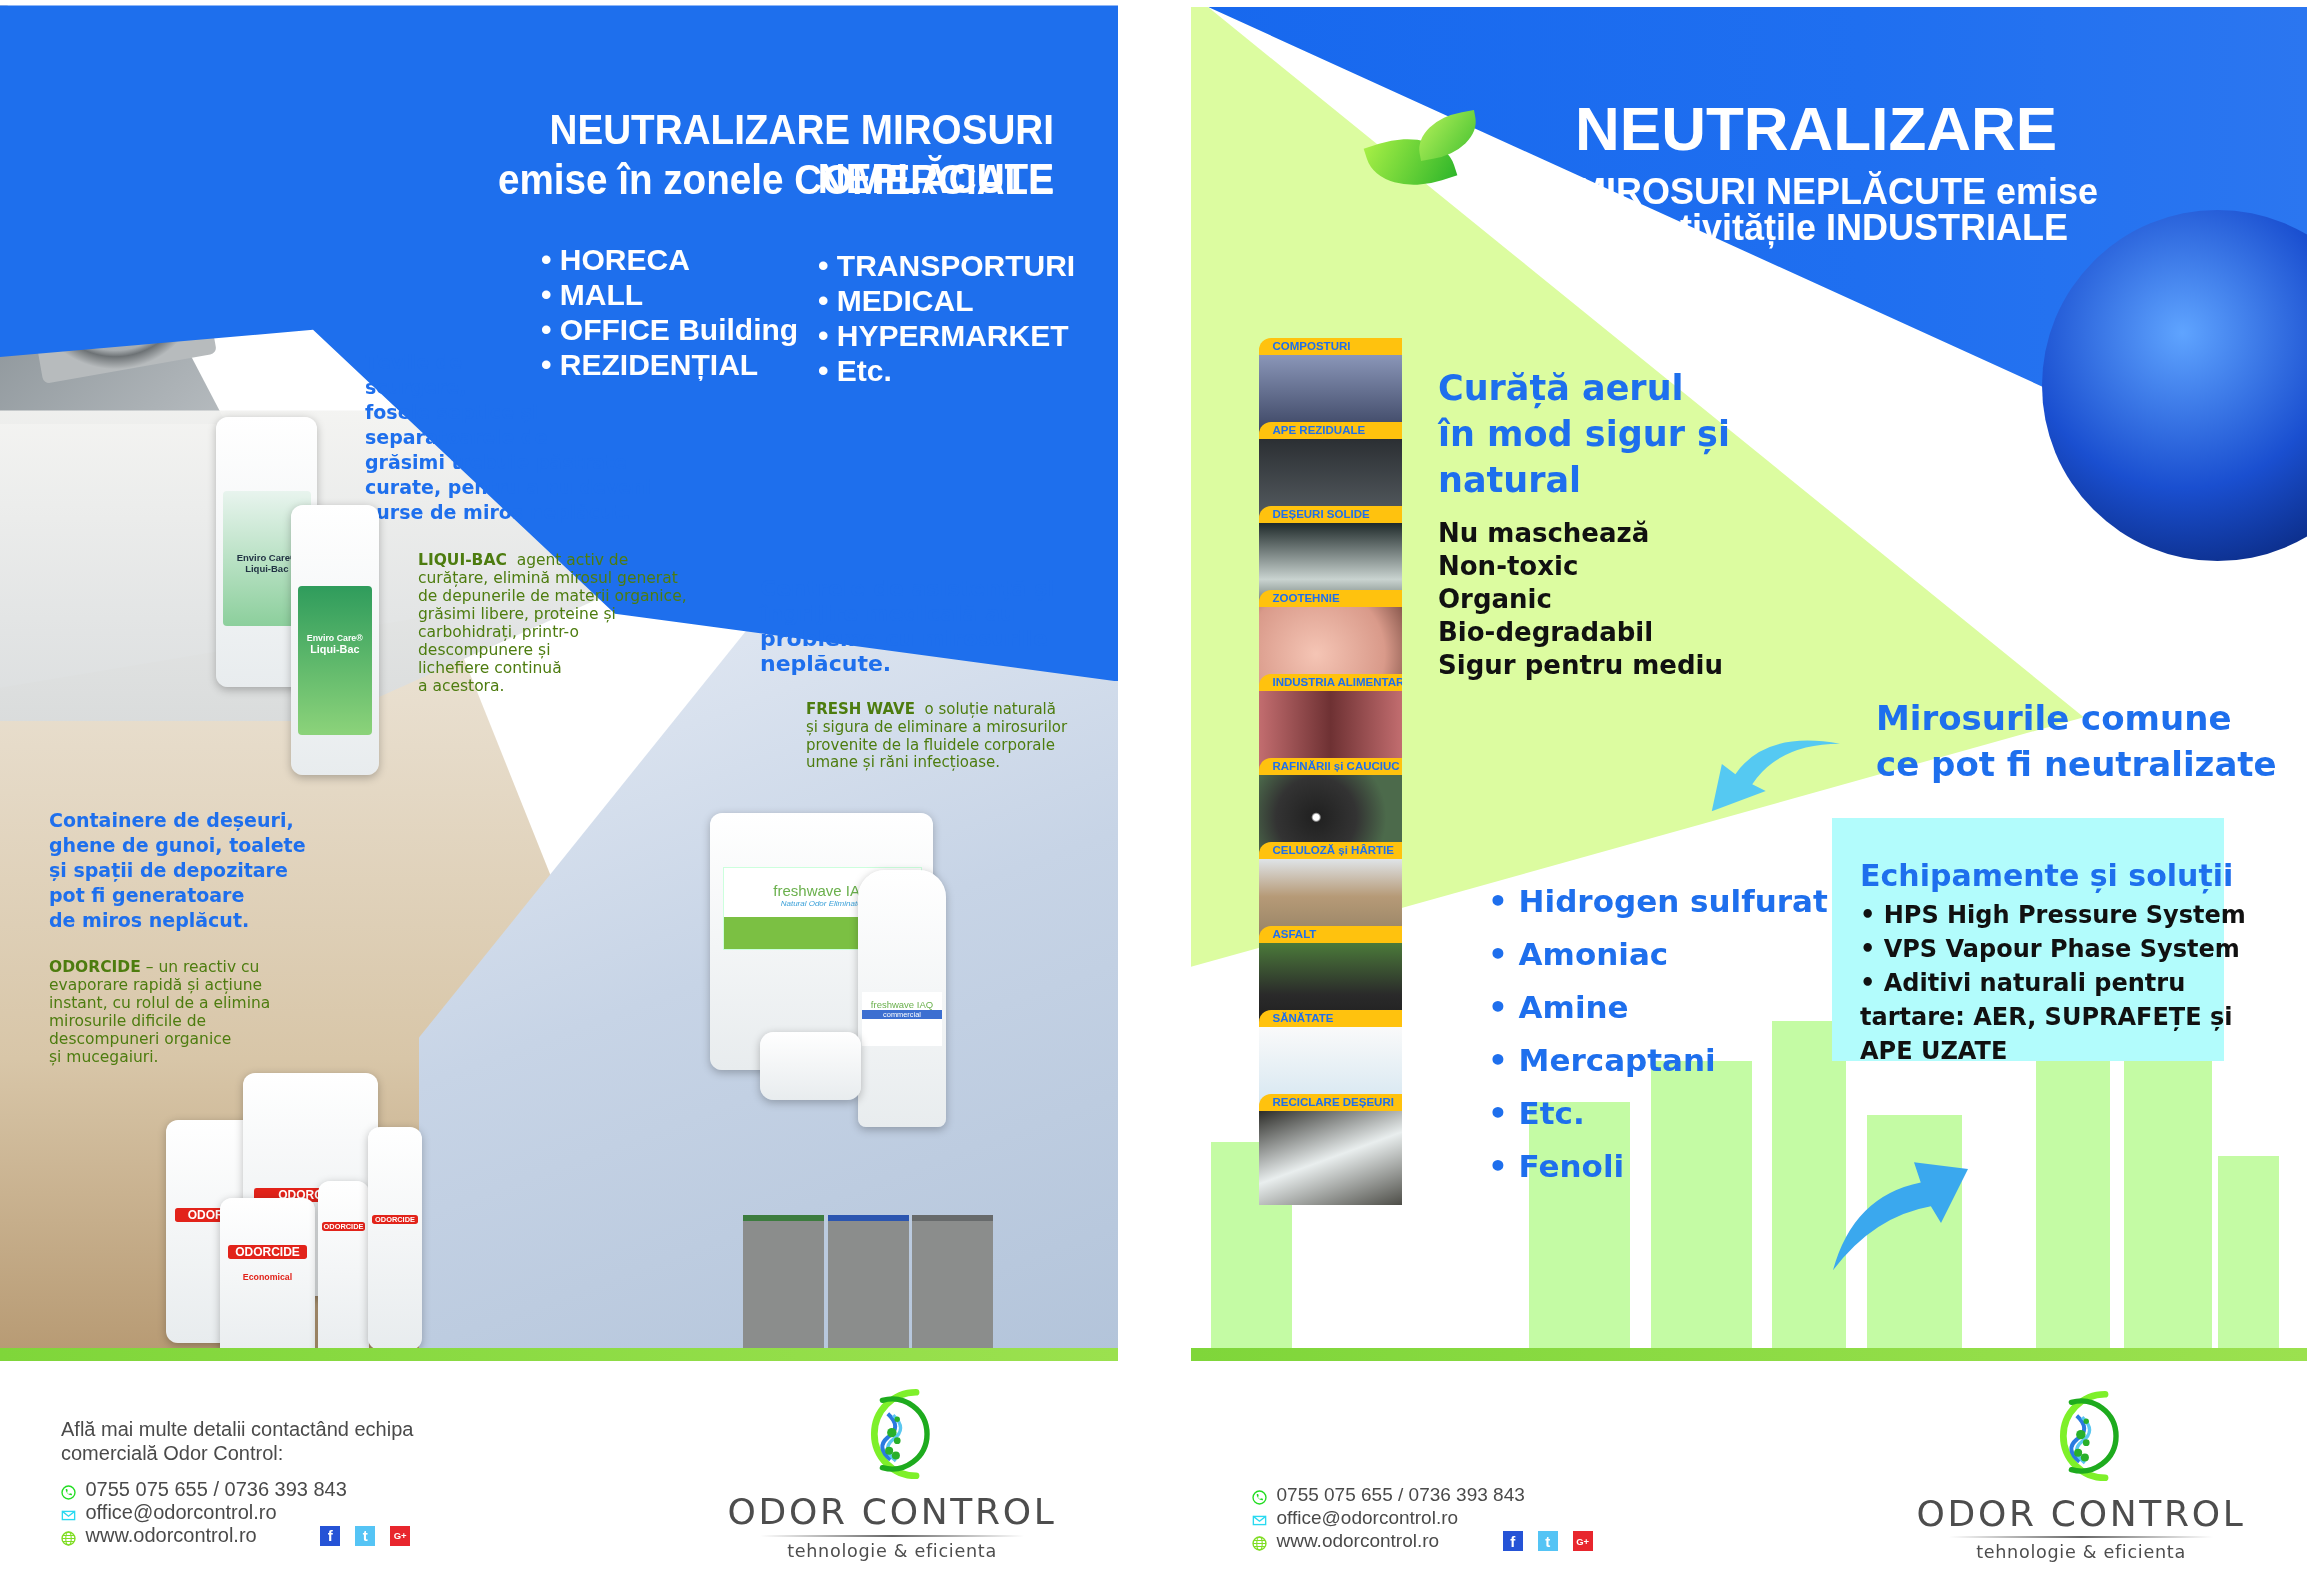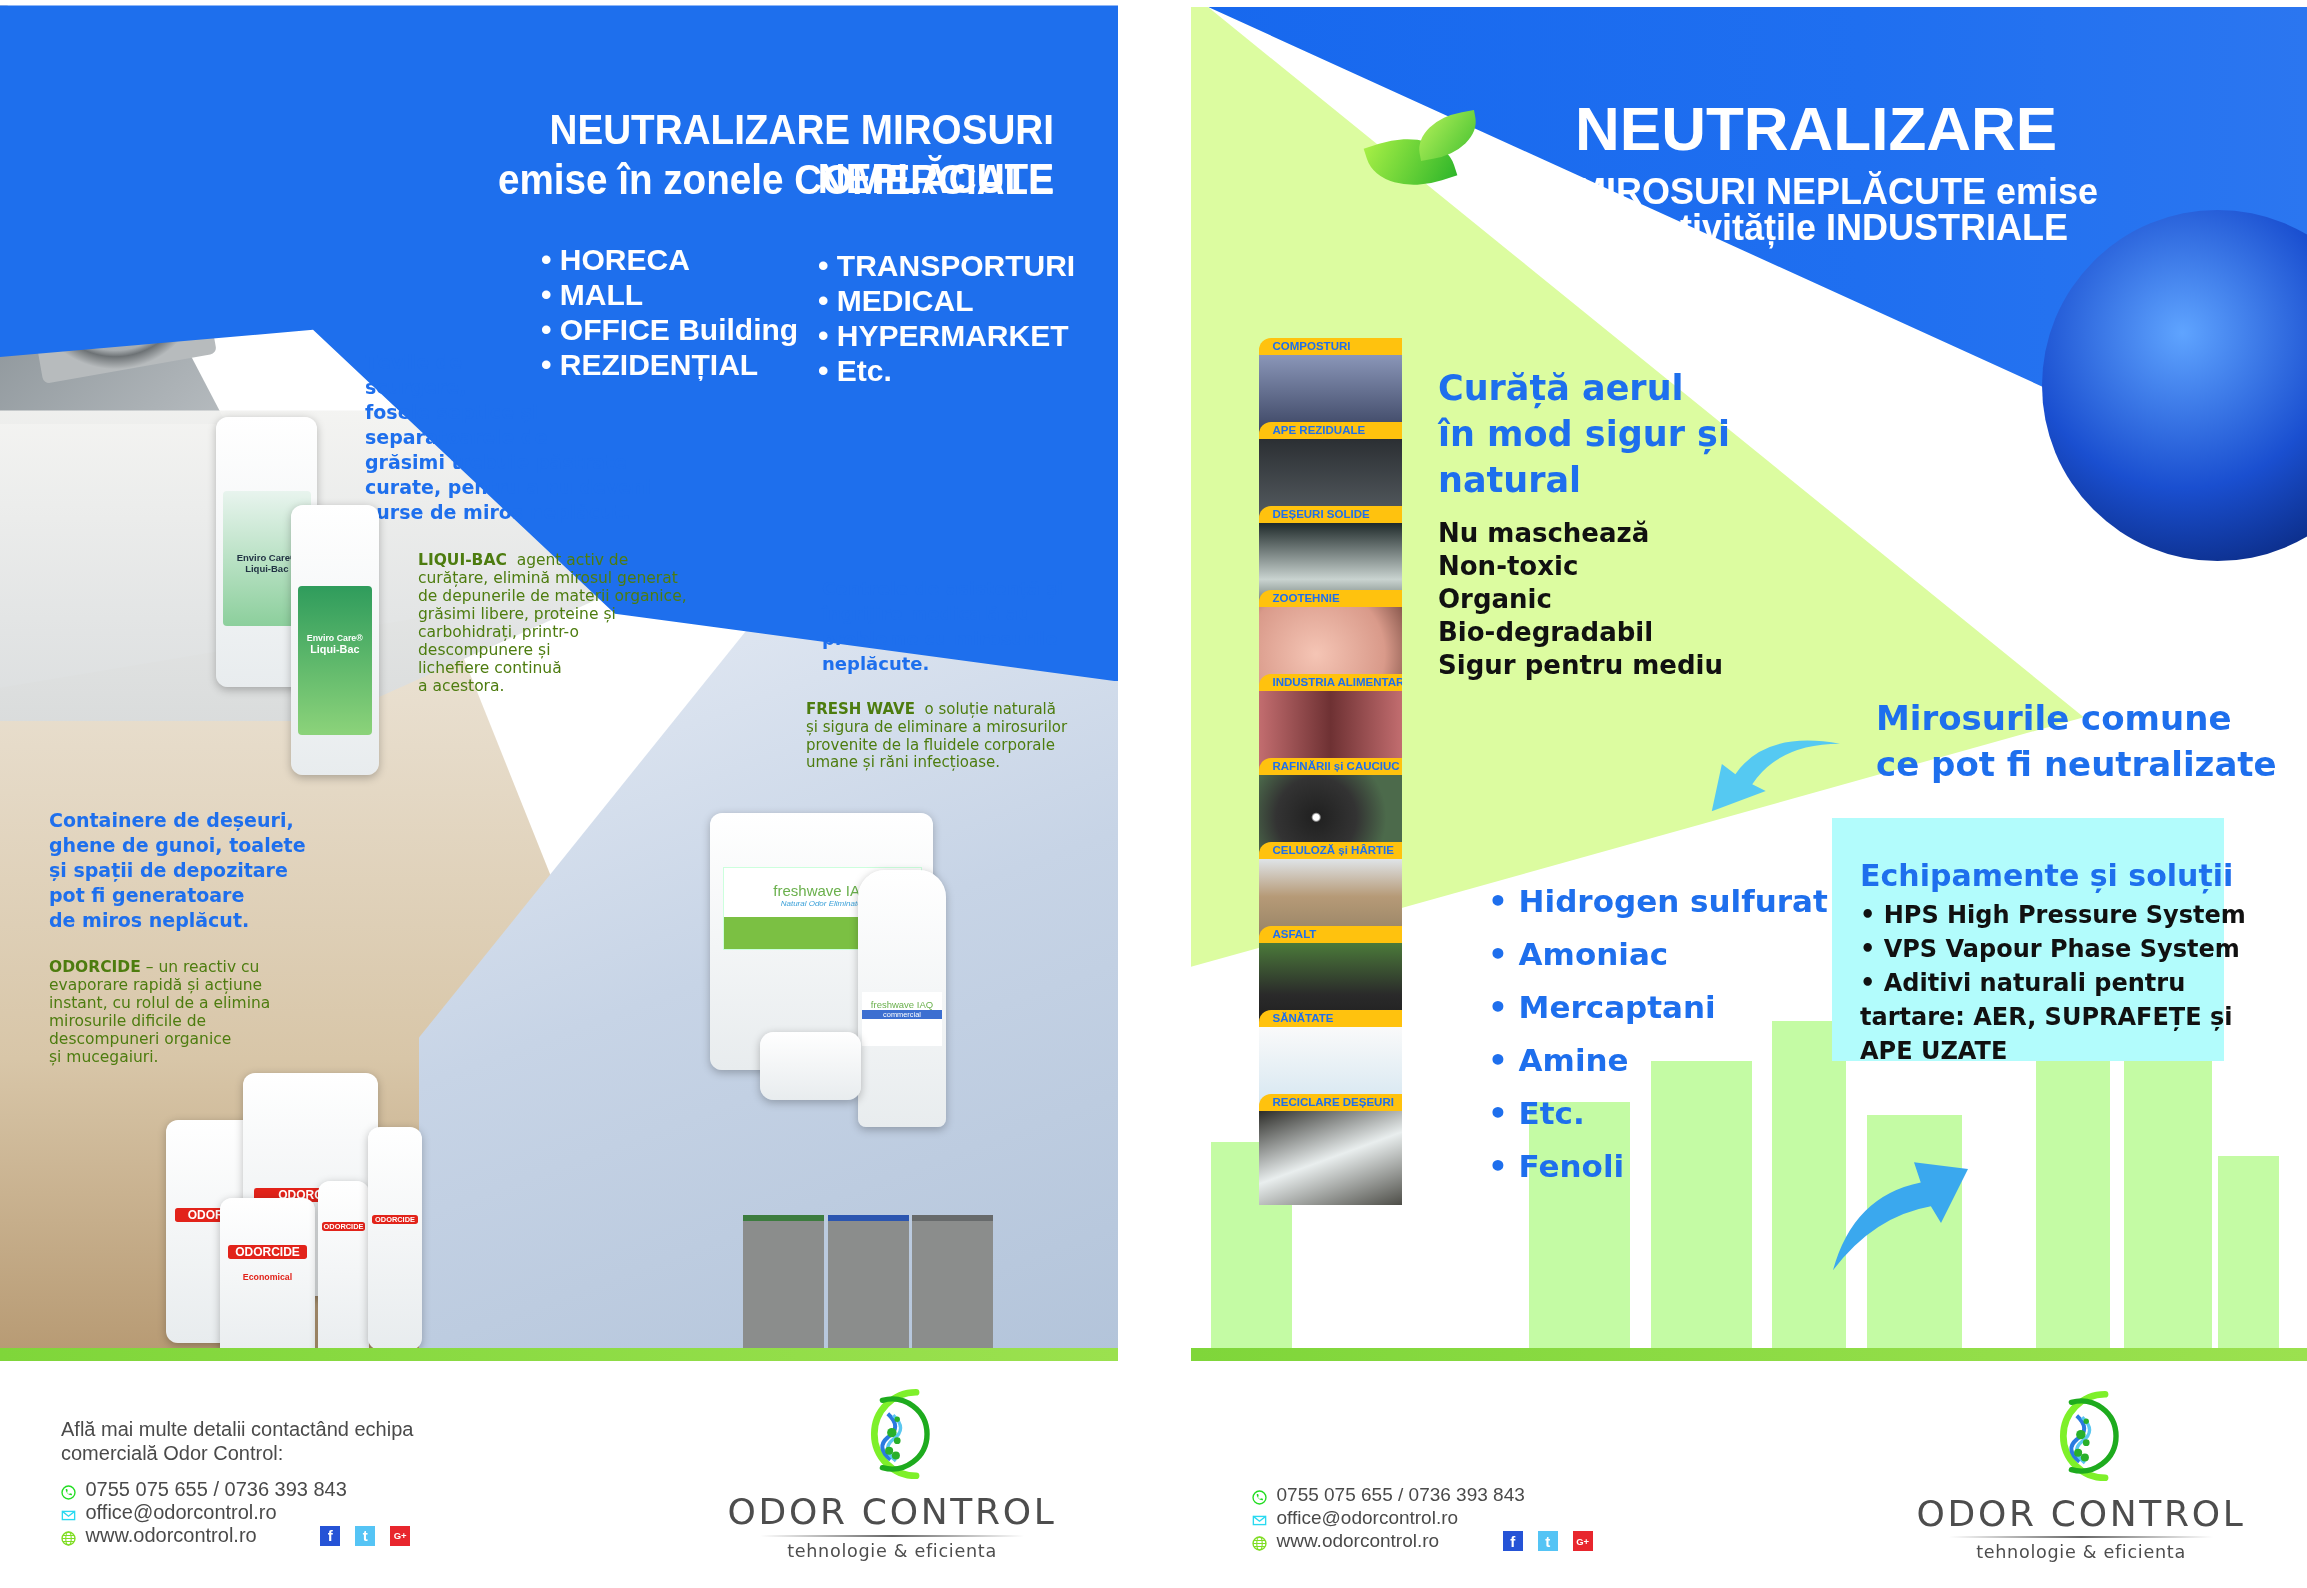--- a/index.html
+++ b/index.html
@@ -103,21 +103,21 @@
     <div><b>LIQUI-BAC</b>&nbsp; <span>agent activ de</span></div>
     <div>curățare, elimină mirosul generat</div>
     <div>de depunerile de materii organice,</div>
     <div>grăsimi libere, proteine și</div>
     <div>carbohidrați, printr-o</div>
     <div>descompunere și</div>
     <div>lichefiere continuă</div>
     <div>a acestora.</div>
   </div>
 
-  <div class="abs blue-txt" style="left:822px;top:571px;font-size:18px;line-height:25px;">
+  <div class="abs blue-txt" style="left:760px;top:571px;font-size:22px;line-height:25px;">
     <div>Centrele de asistență și</div>
     <div>îngrijire medicală au</div>
     <div>probleme cu mirosurile</div>
     <div>neplăcute.</div>
   </div>
   <div class="abs black-txt" style="left:806px;top:696px;font-size:15px;line-height:17.6px;">
     <div><b>FRESH WAVE</b>&nbsp; <span>o soluție naturală</span></div>
     <div>și sigura de eliminare a mirosurilor</div>
     <div>provenite de la fluidele corporale</div>
     <div>umane și răni infecțioase.</div>
@@ -314,22 +314,22 @@
   <svg class="abs" style="left:507px;top:730px;" width="149" height="81" viewBox="0 0 220 120">
     <path d="M210 10 Q120 10 80 70 L100 80 L20 110 L35 40 L55 55 Q100 -10 210 10Z" fill="#55c9f2"></path>
   </svg>
   <svg class="abs" style="left:635px;top:1135px;" width="149" height="135" viewBox="0 0 220 200">
     <path d="M10 190 Q40 80 140 60 L130 30 L210 40 L170 120 L155 95 Q70 110 10 190Z" fill="#3aa8ee"></path>
   </svg>
 
   <div class="abs" style="left:297px;top:868px;color:#1e6fed;font-family:'DejaVu Sans',sans-serif;font-weight:bold;font-size:31px;line-height:53px;">
     <div>• <span>Hidrogen sulfurat</span></div>
     <div>• <span>Amoniac</span></div>
+    <div>• <span>Amine</span></div>
     <div>• <span>Mercaptani</span></div>
-    <div>• <span>Amine</span></div>
     <div>• <span>Etc.</span></div>
     <div>• <span>Fenoli</span></div>
   </div>
 
   <div class="abs cyan-box"></div>
   <div class="abs" style="left:669px;top:850px;color:#1e6fed;font-family:'DejaVu Sans',sans-serif;font-weight:bold;font-size:30px;line-height:38px;">Echipamente și soluții</div>
   <div class="abs" style="left:669px;top:891px;color:#111;font-family:'DejaVu Sans',sans-serif;font-weight:bold;font-size:24px;line-height:34px;">
     <div>• <span>HPS High Pressure System</span></div>
     <div>• <span>VPS Vapour Phase System</span></div>
     <div>• <span>Aditivi naturali pentru</span></div>

